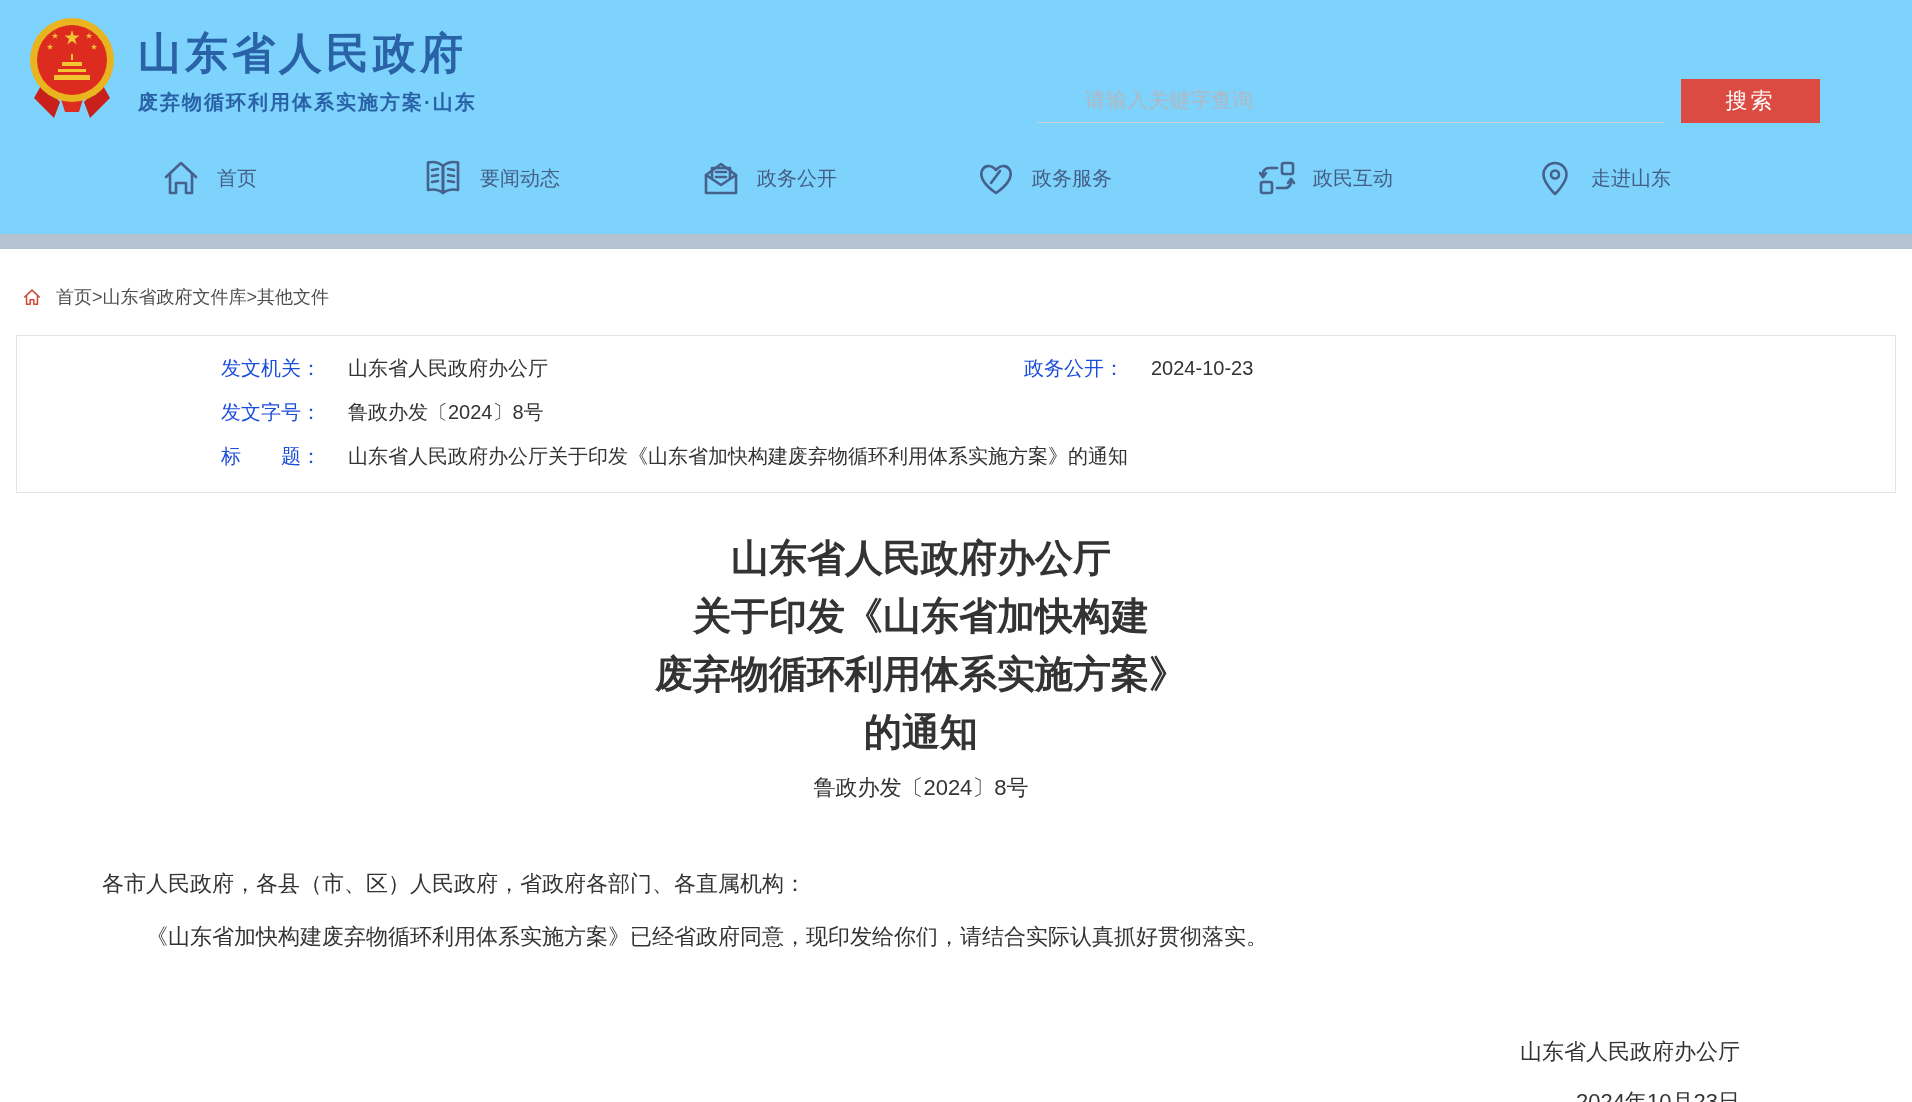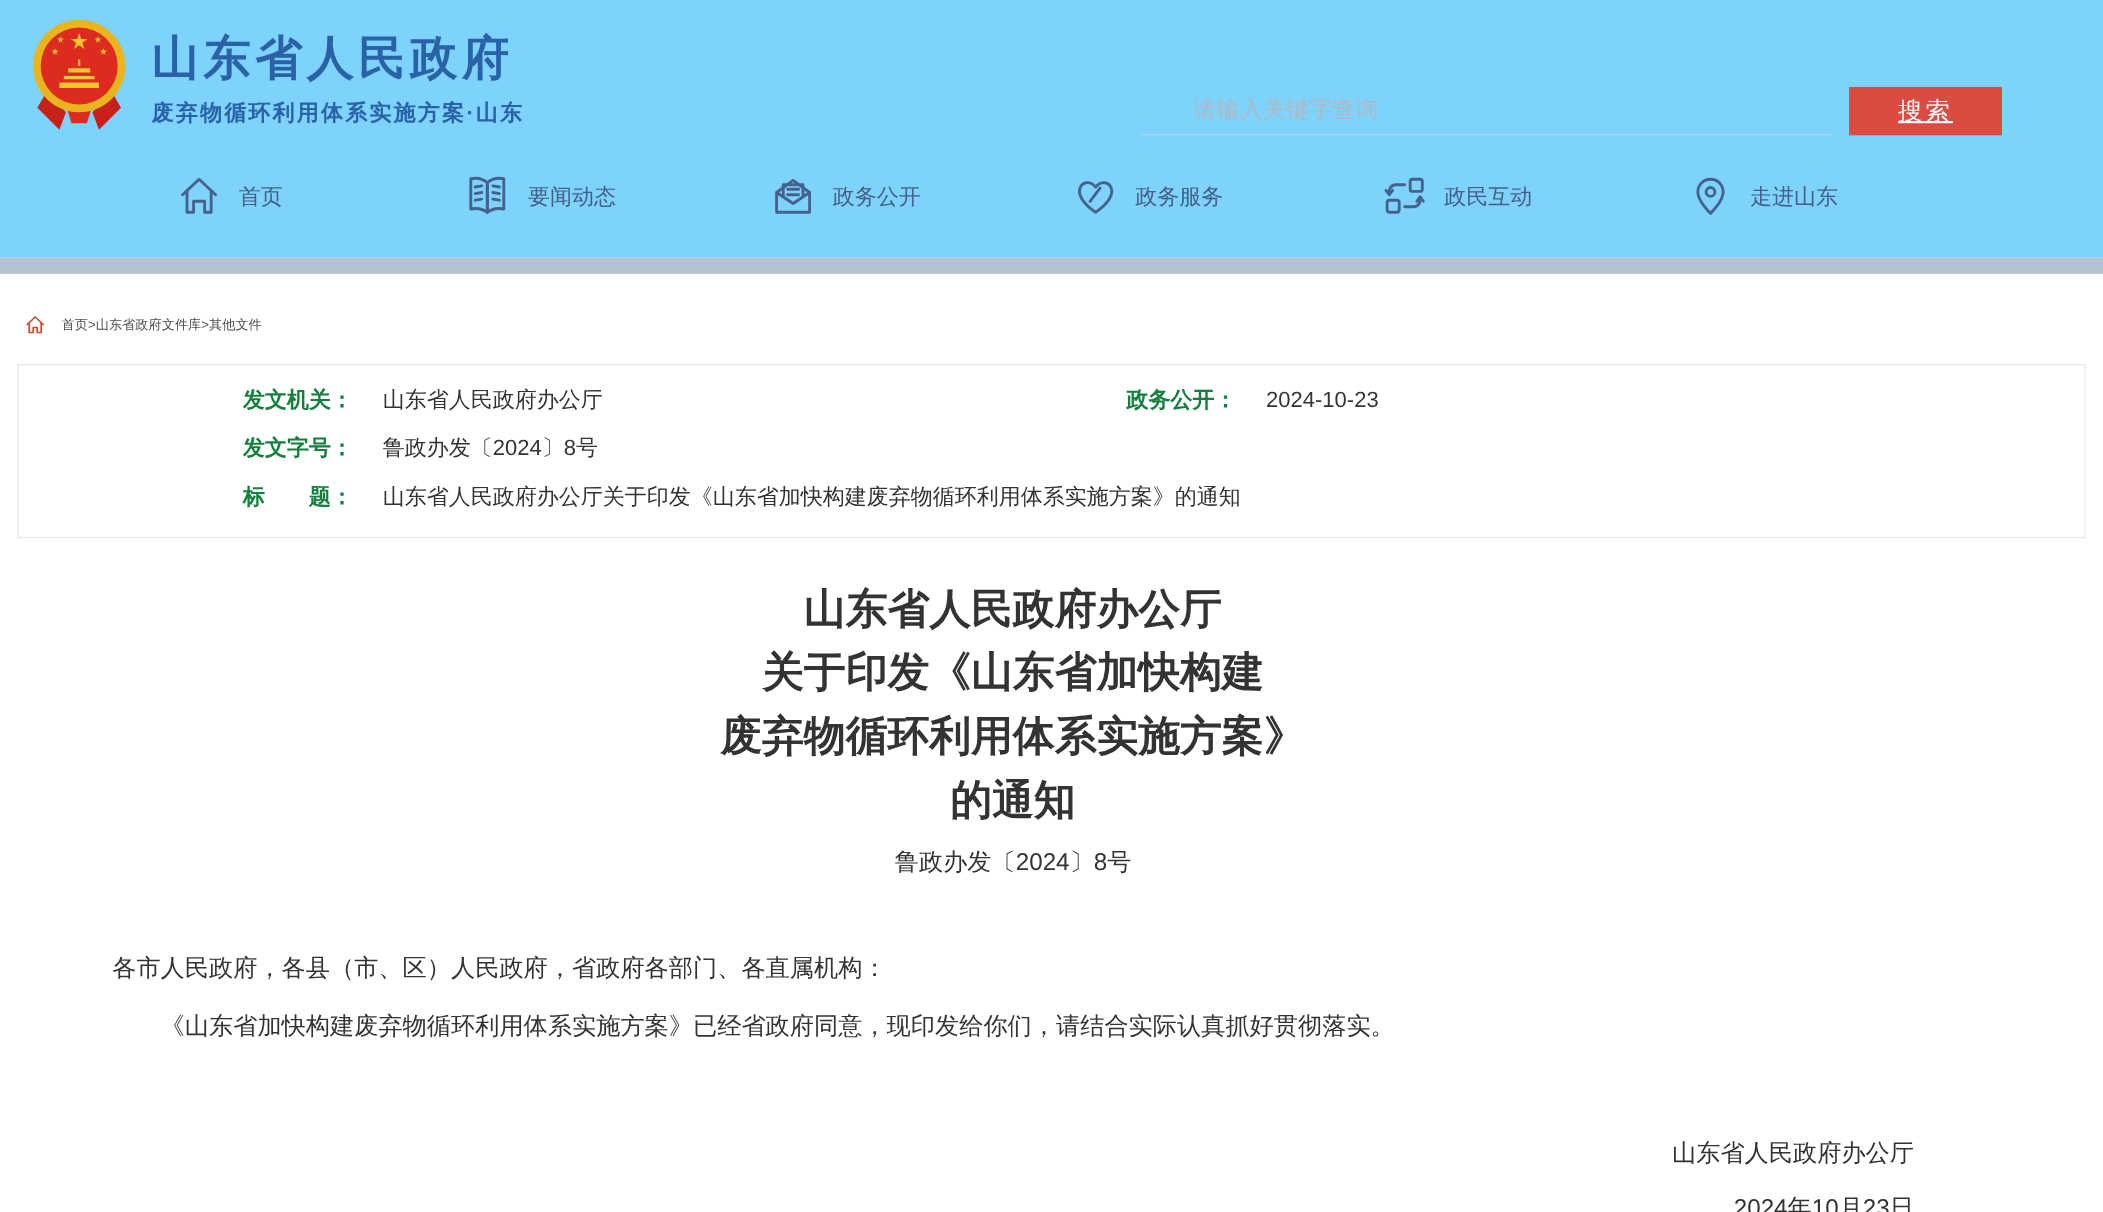--- a/index.html
+++ b/index.html
@@ -19,36 +19,36 @@
   .utility a{color:#2e4d9b;text-decoration:none;cursor:pointer;}
   .search-line{position:absolute;left:1037px;top:78px;width:628px;height:44px;
     border-bottom:1px solid #c9ced6;}
   .search-line input{
     width:100%;height:100%;border:none;outline:none;background:transparent;
     font-size:21px;color:#555;padding:0 0 0 48px;box-sizing:border-box;
     font-family:"Liberation Sans","DejaVu Sans",sans-serif;}
   .search-line input::placeholder{color:#b2b7c0;}
   .search-btn{position:absolute;left:1681px;top:79px;width:139px;height:44px;
     background:#dc4b41;color:#fff;font-size:22px;letter-spacing:3px;
-    border:none;cursor:pointer;display:flex;align-items:center;justify-content:center;text-decoration:underline;}
+    border:none;cursor:pointer;display:flex;align-items:center;justify-content:center;}
   
   .nav{position:absolute;left:0;top:128px;width:1912px;height:106px;}
   .nav-item{position:absolute;top:28px;transform:translateX(-50%);
     display:flex;align-items:center;gap:14px;cursor:pointer;color:#46618c;}
   .nav-item .txt{font-size:20px;color:#445e86;white-space:nowrap;}
   .nav-item svg{display:block;}
   .strip{width:1912px;height:15px;background:#b5c2d2;}
   
   .breadcrumb{margin:36px 0 0 22px;display:flex;align-items:center;gap:14px;}
-  .breadcrumb .bc-text{font-size:12px;color:#4d4d4d;}
+  .breadcrumb .bc-text{font-size:18px;color:#4d4d4d;}
   
   .meta-box{margin:26px 16px 0 16px;border:1px solid #e4e4e4;
     padding:10px 0 14px 204px;position:relative;}
   .meta-row{line-height:44px;font-size:20px;position:relative;white-space:nowrap;}
-  .meta-label{display:inline-block;min-width:127px;font-weight:bold;color:#15803d;}
+  .meta-label{display:inline-block;min-width:127px;font-weight:normal;color:#1d4ed8;}
   .meta-value{color:#333;}
   .meta-right{position:absolute;left:803px;top:0;}
   
   .doc{margin:36px 0 0 102px;width:1638px;}
   .doc-title{text-align:center;font-size:38px;font-weight:bold;line-height:58px;color:#333;}
   .doc-number{text-align:center;margin-top:12px;font-size:22px;color:#333;}
   .doc-para{font-size:22px;line-height:33px;color:#333;}
   .p1{margin-top:64px;}
   .p2{margin-top:20px;text-indent:2em;}
   .signature{margin-top:74px;text-align:right;font-size:22px;line-height:50px;color:#333;}

